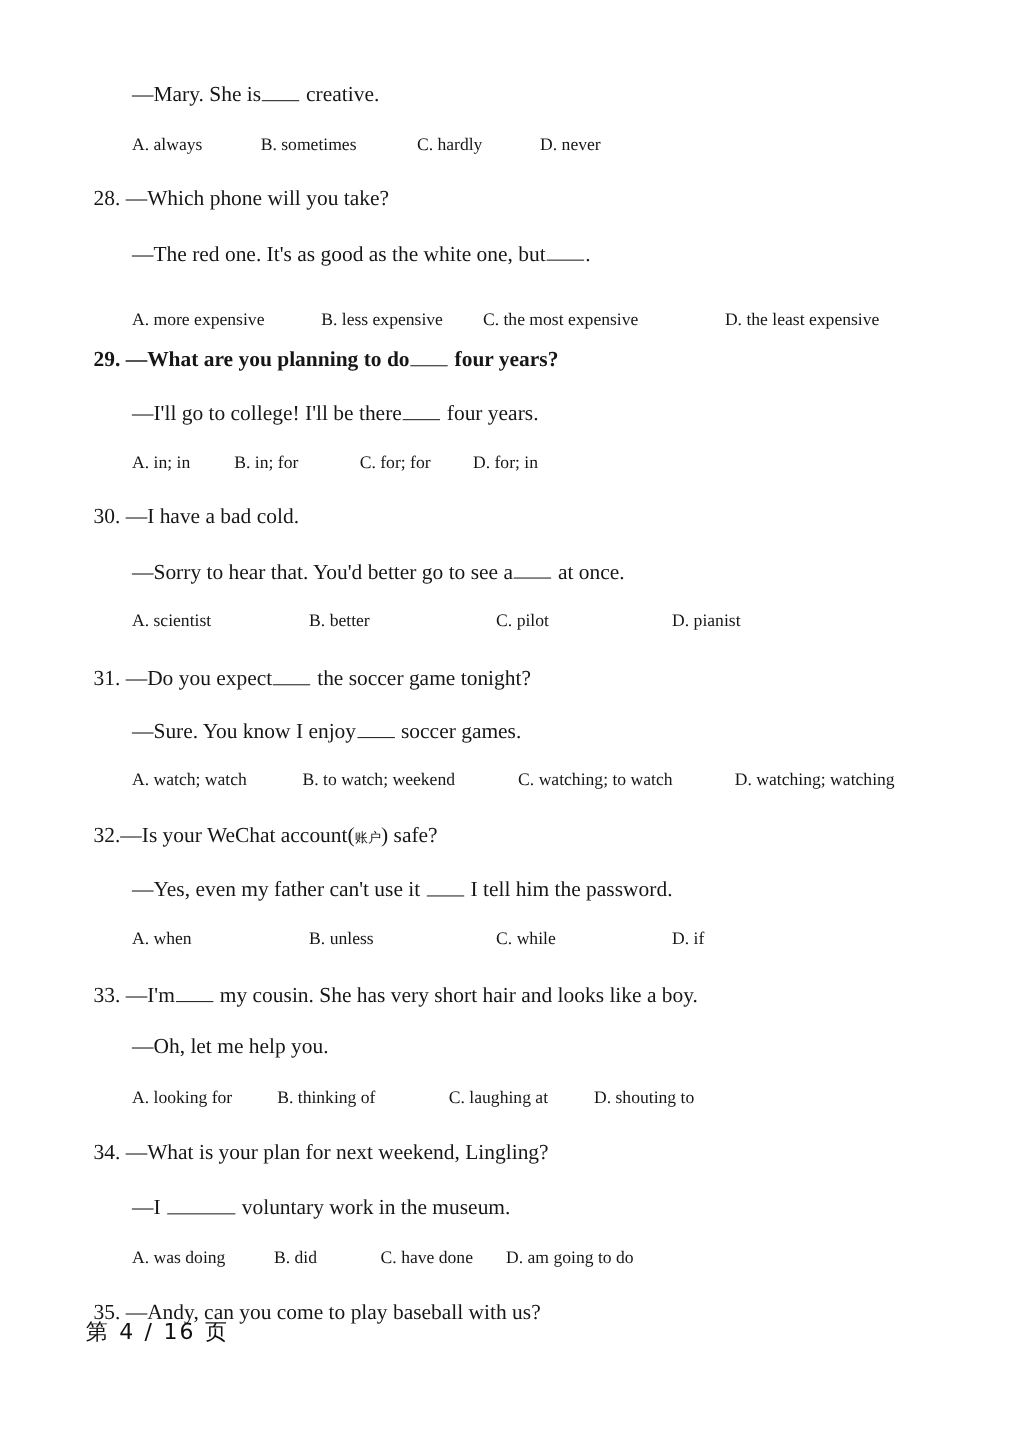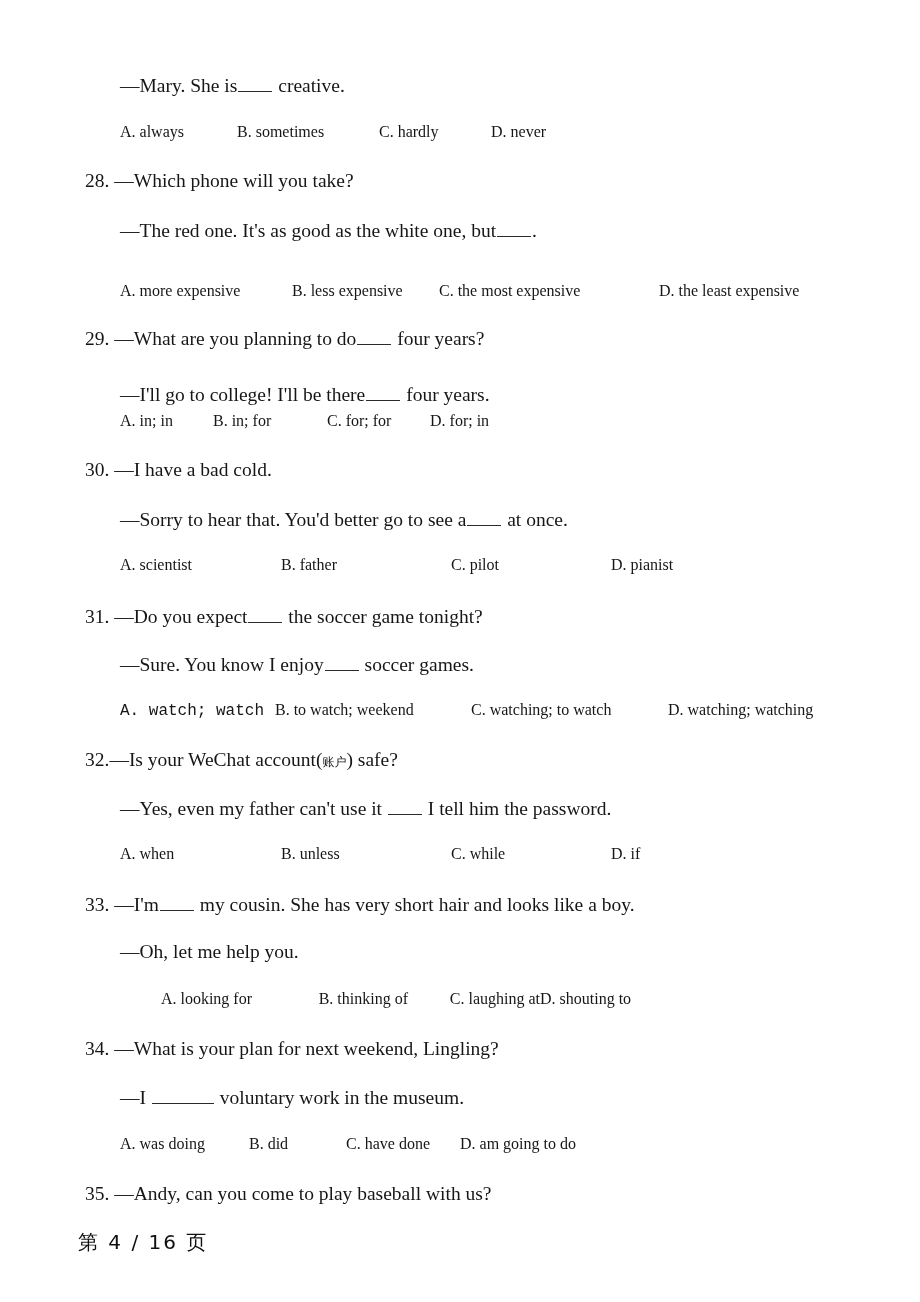--- a/index.html
+++ b/index.html
@@ -75,21 +75,21 @@
     height: 0.82em;
     margin: 0 1px;
   }
   .blank.b4 { width: 34px; }
   .blank.b8 { width: 62px; }
 
   
   .footer {
     position: absolute;
     left: 78px;
-    top: 1232px;
+    top: 1200px;
     font-size: 20px;
     line-height: 1;
     font-family: "Liberation Serif", "DejaVu Serif", serif;
     letter-spacing: 2px;
     color: #0f0f0f;
     white-space: pre;
   }
   .cjk {
     font-family: "DejaVu Sans", "Liberation Sans", sans-serif;
   }
@@ -109,47 +109,47 @@
       <div class="opts" style="top:124px;"><span class="opt" style="width:117px;">A. always</span><span class="opt" style="width:142px;">B. sometimes</span><span class="opt" style="width:112px;">C. hardly</span><span class="opt">D. never</span></div>
     </div>
 
     <div class="q-block">
       <div class="line stem" style="top:171px;"><span>28.</span><span> —Which phone will you take?</span></div>
       <div class="line reply" style="top:220px;"><span>—The red one. It's as good as the white one, but</span><span class="blank b4"></span><span>.</span></div>
       <div class="opts" style="top:268px;margin-top:15px;"><span class="opt" style="width:172px;">A. more expensive</span><span class="opt" style="width:147px;">B. less expensive</span><span class="opt" style="width:220px;">C. the most expensive</span><span class="opt">D. the least expensive</span></div>
     </div>
 
     <div class="q-block">
-      <div class="line stem" style="top:328px;"><span>29.</span><span> —What are you planning to do</span><span class="blank b4"></span><span> four years?</span></div>
-      <div class="line reply" style="top:384px;"><span>—I'll go to college! I'll be there</span><span class="blank b4"></span><span> four years.</span></div>
+      <div class="line stem" style="top:316px;font-weight:bold;"><span>29.</span><span> —What are you planning to do</span><span class="blank b4"></span><span> four years?</span></div>
+      <div class="line reply" style="top:365px;"><span>—I'll go to college! I'll be there</span><span class="blank b4"></span><span> four years.</span></div>
       <div class="opts" style="top:413px;"><span class="opt" style="width:93px;">A. in; in</span><span class="opt" style="width:114px;">B. in; for</span><span class="opt" style="width:103px;">C. for; for</span><span class="opt">D. for; in</span></div>
     </div>
 
     <div class="q-block">
       <div class="line stem" style="top:460px;"><span>30.</span><span> —I have a bad cold.</span></div>
       <div class="line reply" style="top:509px;"><span>—Sorry to hear that. You'd better go to see a</span><span class="blank b4"></span><span> at once.</span></div>
-      <div class="opts" style="top:557px;"><span class="opt" style="width:161px;">A. scientist</span><span class="opt" style="width:170px;">B. father</span><span class="opt" style="width:160px;">C. pilot</span><span class="opt">D. pianist</span></div>
+      <div class="opts" style="top:557px;"><span class="opt" style="width:161px;">A. scientist</span><span class="opt" style="width:170px;">B. better</span><span class="opt" style="width:160px;">C. pilot</span><span class="opt">D. pianist</span></div>
     </div>
 
     <div class="q-block">
       <div class="line stem" style="top:606px;text-align:center;"><span>31.</span><span> —Do you expect</span><span class="blank b4"></span><span> the soccer game tonight?</span></div>
       <div class="line reply" style="top:654px;"><span>—Sure. You know I enjoy</span><span class="blank b4"></span><span> soccer games.</span></div>
-      <div class="opts" style="top:702px;"><span class="opt" style="width:155px;font-family:Liberation Mono, monospace;">A. watch; watch</span><span class="opt" style="width:196px;">B. to watch; weekend</span><span class="opt" style="width:197px;">C. watching; to watch</span><span class="opt">D. watching; watching</span></div>
+      <div class="opts" style="top:702px;"><span class="opt" style="width:155px;">A. watch; watch</span><span class="opt" style="width:196px;">B. to watch; weekend</span><span class="opt" style="width:197px;">C. watching; to watch</span><span class="opt">D. watching; watching</span></div>
     </div>
 
     <div class="q-block">
       <div class="line stem" style="top:750px;"><span>32.</span><span>—Is your WeChat account(</span><span class="inline-cjk">账户</span><span>) safe?</span></div>
       <div class="line reply" style="top:798px;"><span>—Yes, even my father can't use it </span><span class="blank b4"></span><span> I tell him the password.</span></div>
       <div class="opts" style="top:846px;"><span class="opt" style="width:161px;">A. when</span><span class="opt" style="width:170px;">B. unless</span><span class="opt" style="width:160px;">C. while</span><span class="opt">D. if</span></div>
     </div>
 
     <div class="q-block">
       <div class="line stem" style="top:894px;"><span>33.</span><span> —I'm</span><span class="blank b4"></span><span> my cousin. She has very short hair and looks like a boy.</span></div>
       <div class="line reply" style="top:942px;"><span>—Oh, let me help you.</span></div>
-      <div class="opts" style="top:991px;text-align:right;"><span class="opt" style="width:132px;">A. looking for</span><span class="opt" style="width:156px;">B. thinking of</span><span class="opt" style="width:132px;">C. laughing at</span><span class="opt">D. shouting to</span></div>
+      <div class="opts" style="top:991px;"><span class="opt" style="width:132px;">A. looking for</span><span class="opt" style="width:156px;">B. thinking of</span><span class="opt" style="width:132px;">C. laughing at</span><span class="opt">D. shouting to</span></div>
     </div>
 
     <div class="q-block">
       <div class="line stem" style="top:1039px;"><span>34.</span><span> —What is your plan for next weekend, Lingling?</span></div>
       <div class="line reply" style="top:1087px;"><span>—I </span><span class="blank b8"></span><span> voluntary work in the museum.</span></div>
       <div class="opts" style="top:1136px;"><span class="opt" style="width:129px;">A. was doing</span><span class="opt" style="width:97px;">B. did</span><span class="opt" style="width:114px;">C. have done</span><span class="opt">D. am going to do</span></div>
     </div>
 
     <div class="q-block">
       <div class="line stem" style="top:1184px;"><span>35.</span><span> —Andy, can you come to play baseball with us?</span></div>

